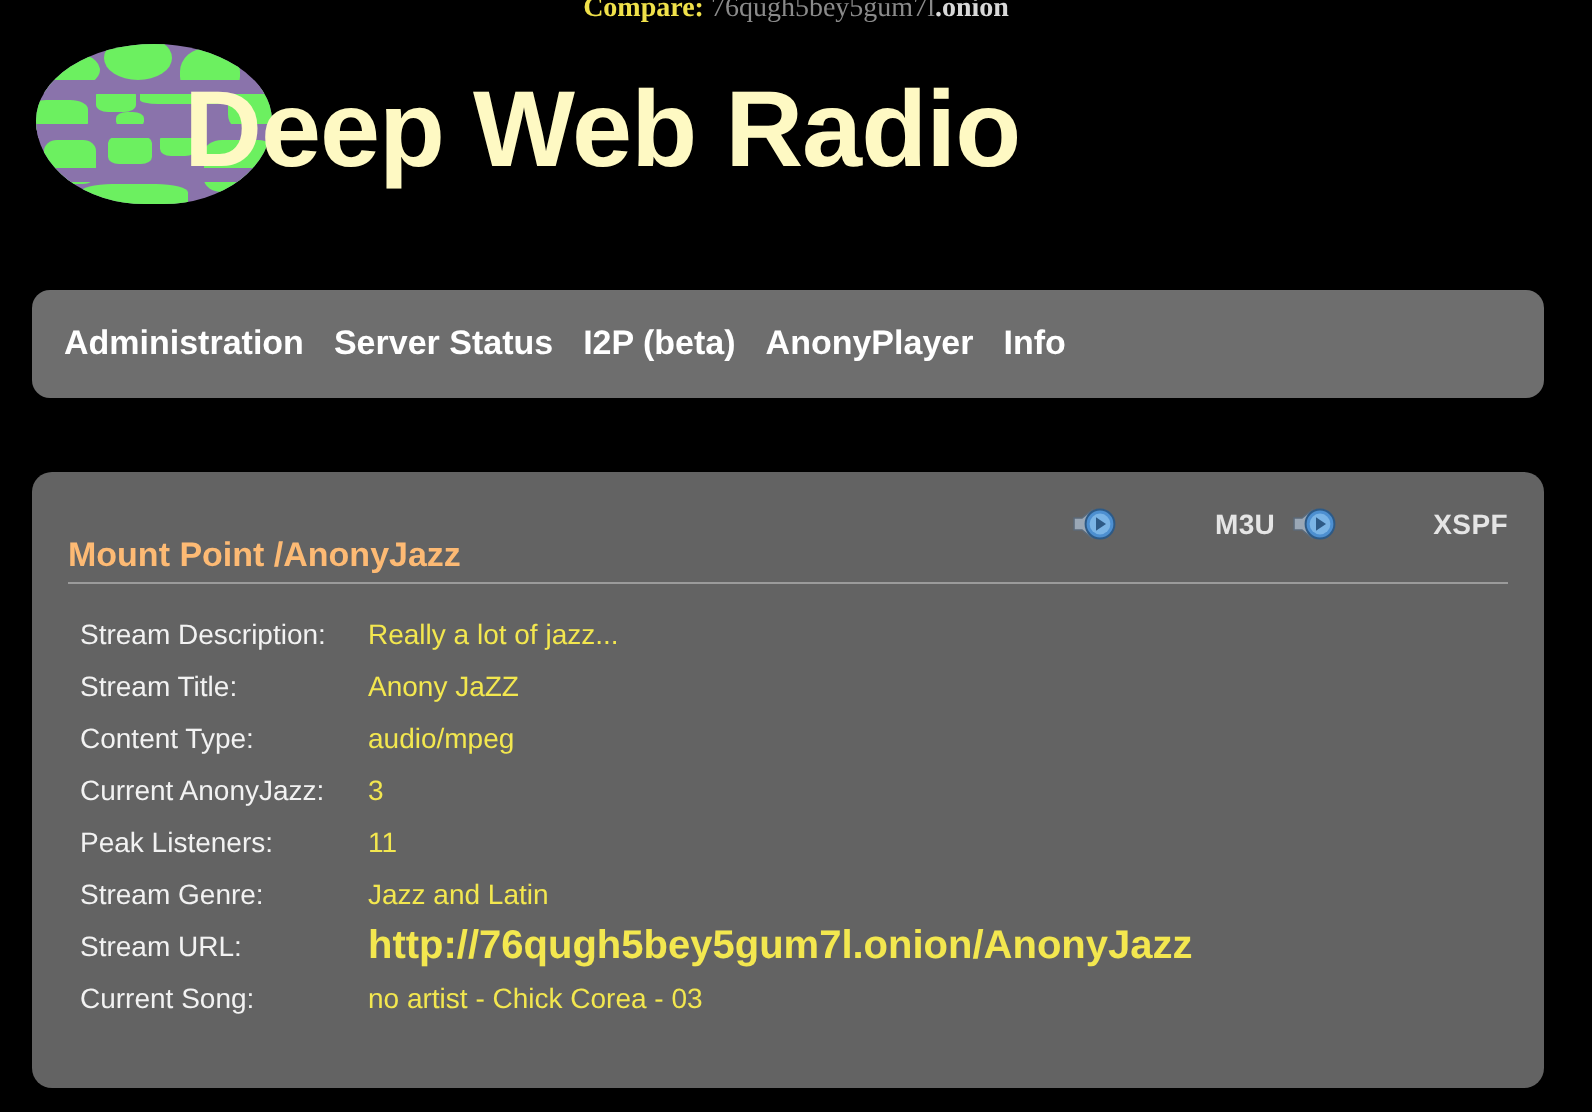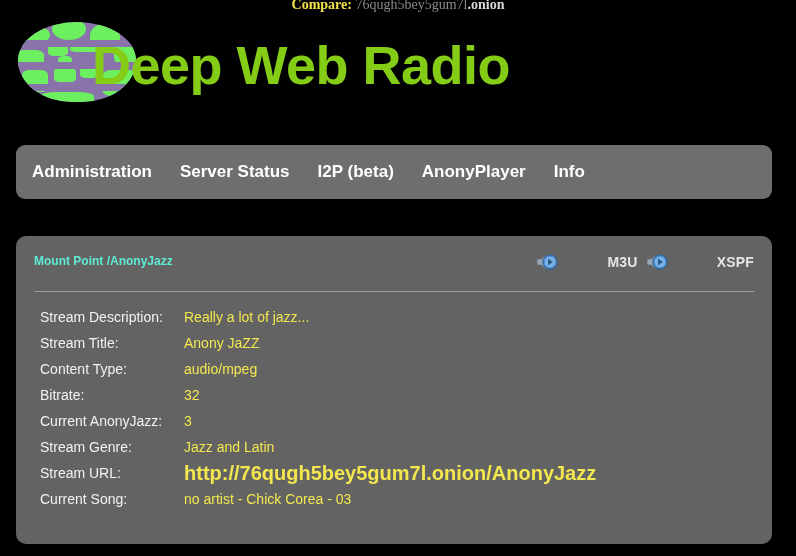--- a/index.html
+++ b/index.html
@@ -85,21 +85,21 @@
   .b1 { top: 18px; }
   .b2 { top: 40px; }
   .b3 { top: 62px; }
 
   .site-title {
     position: absolute;
     left: 92px;
     top: 22px;
     font-size: 54px;
     font-weight: bold;
-    color: #84cc16;
+    color: #fef9c3;
     letter-spacing: -0.5px;
     line-height: 66px;
   }
 
   
   .navbar {
     position: absolute;
     left: 16px;
     top: 145px;
     width: 756px;
@@ -108,21 +108,21 @@
     border-radius: 9px;
     box-sizing: border-box;
   }
   .nav-list {
     position: absolute;
     left: 16px;
     top: 0;
     height: 54px;
     display: flex;
     align-items: center;
-    gap: 28px;
+    gap: 15px;
   }
   .nav-item {
     color: #ffffff;
     font-size: 17px;
     font-weight: bold;
     text-decoration: none;
     white-space: nowrap;
     cursor: pointer;
   }
 
@@ -137,23 +137,23 @@
     border-radius: 10px;
     box-sizing: border-box;
   }
   .panel-head {
     position: relative;
     height: 56px;
   }
   .mount-title {
     position: absolute;
     left: 18px;
-    top: 18px;
-    color: #5eead4;
-    font-size: 12px;
+    top: 32px;
+    color: #fdba74;
+    font-size: 17px;
     font-weight: bold;
     white-space: nowrap;
   }
   .playlist-links {
     position: absolute;
     right: 18px;
     top: 17px;
     display: flex;
     align-items: center;
     gap: 8px;
@@ -298,26 +298,26 @@
       </tr>
       <tr>
         <td class="k">Stream Title:</td>
         <td class="v">Anony JaZZ</td>
       </tr>
       <tr>
         <td class="k">Content Type:</td>
         <td class="v">audio/mpeg</td>
       </tr>
       <tr>
-        <td class="k">Bitrate:</td>
-        <td class="v">32</td>
-      </tr>
-      <tr>
         <td class="k">Current AnonyJazz:</td>
         <td class="v">3</td>
+      </tr>
+      <tr>
+        <td class="k">Peak Listeners:</td>
+        <td class="v">11</td>
       </tr>
       <tr>
         <td class="k">Stream Genre:</td>
         <td class="v">Jazz and Latin</td>
       </tr>
       <tr>
         <td class="k">Stream URL:</td>
         <td class="v strong">http://76qugh5bey5gum7l.onion/AnonyJazz</td>
       </tr>
       <tr>

